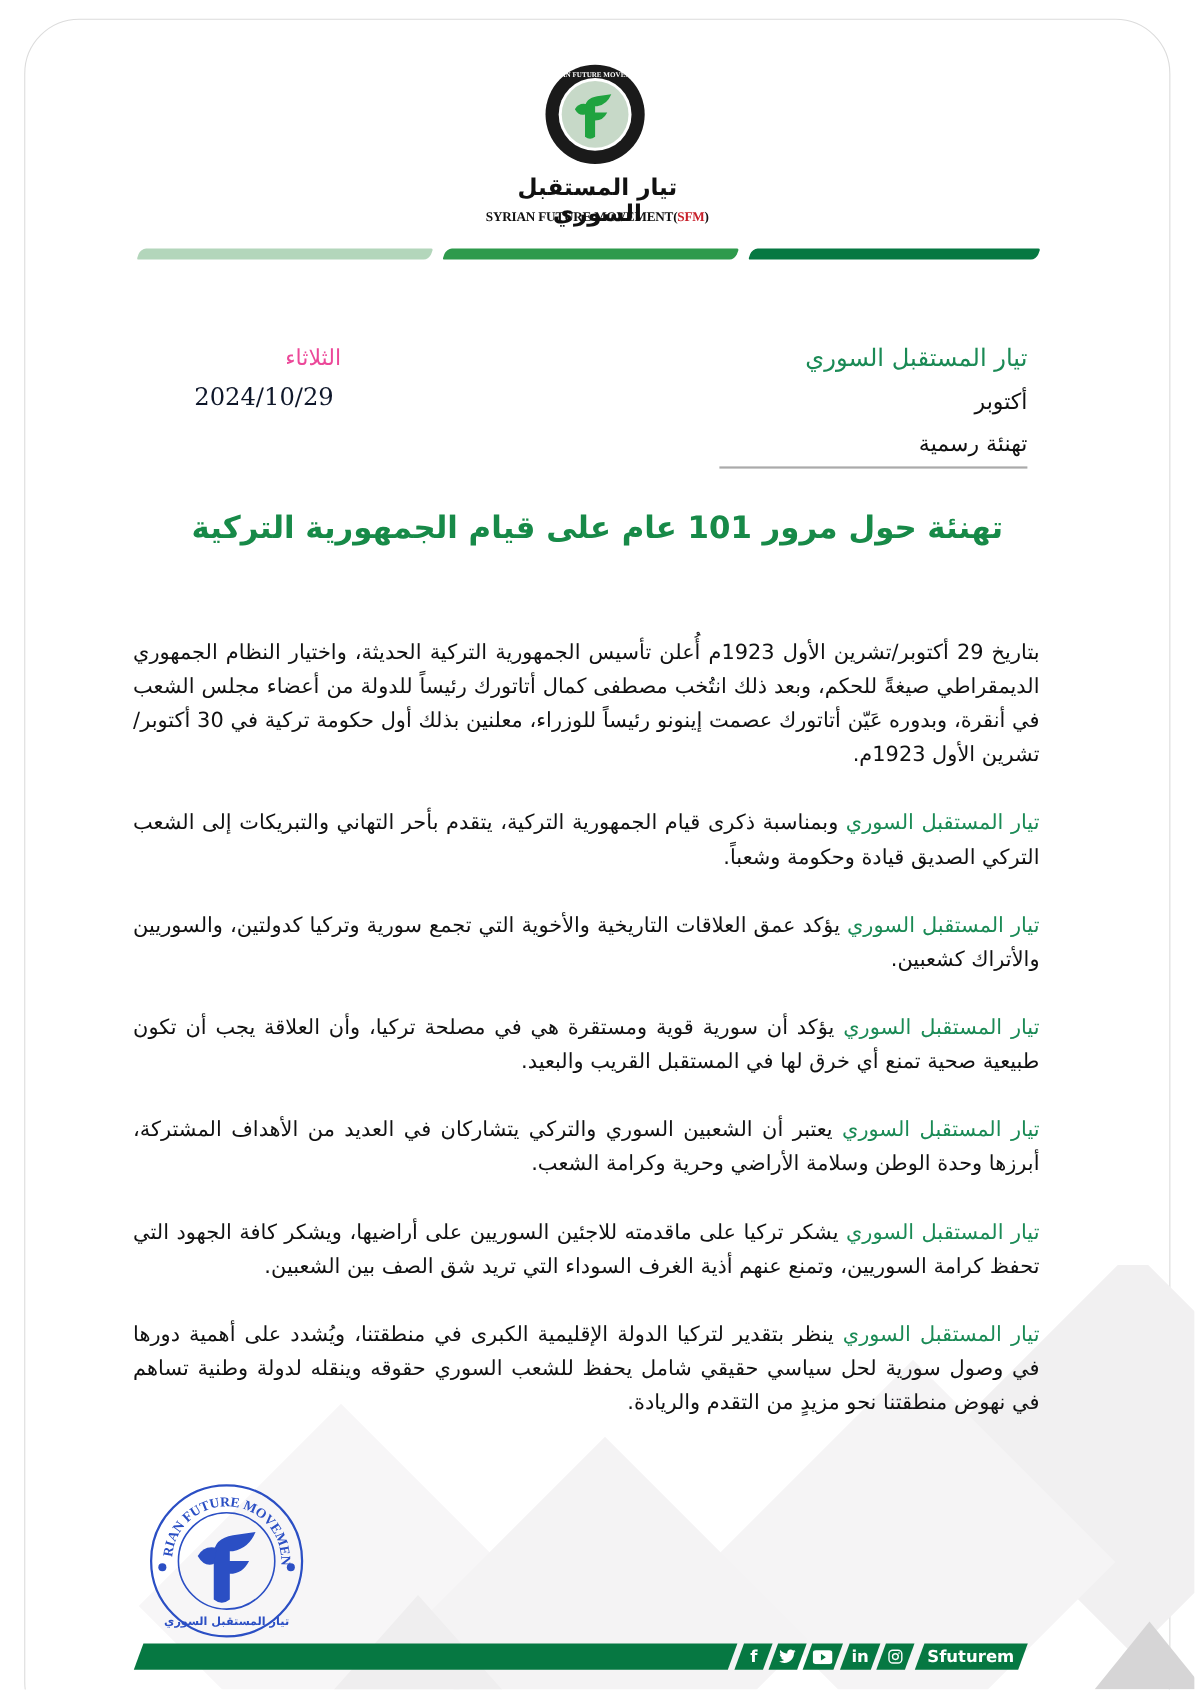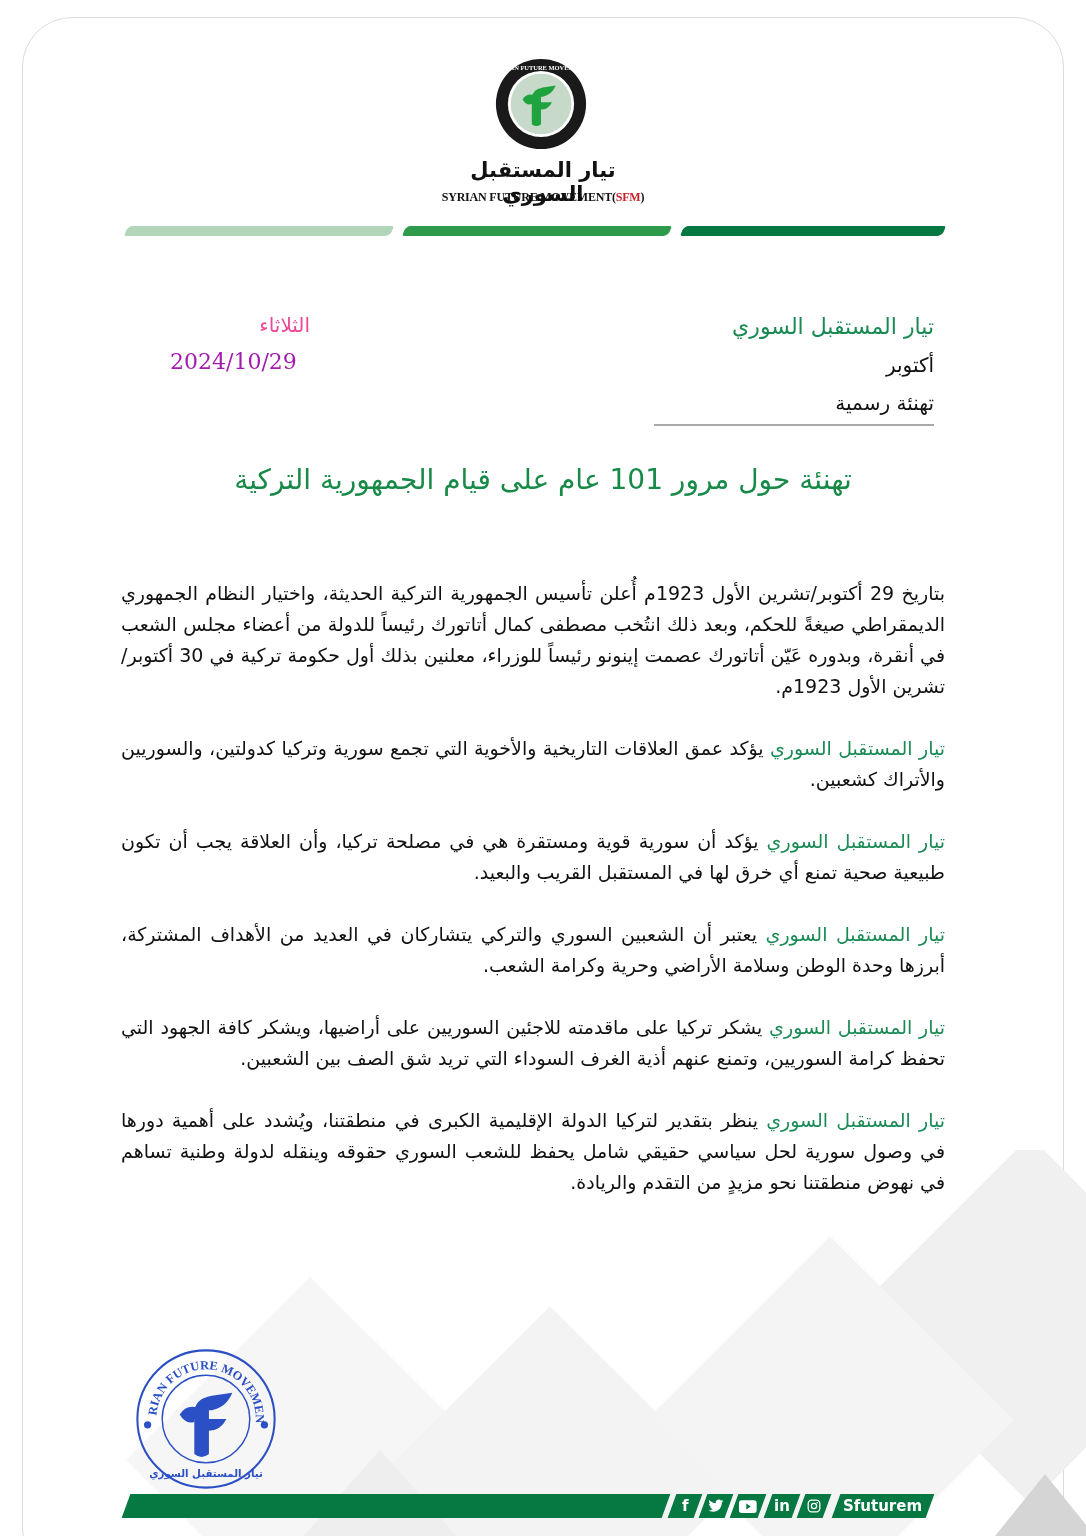--- a/index.html
+++ b/index.html
@@ -41,25 +41,25 @@
     transform:skewX(-20deg);
   }
 
   .org-block { position:absolute; right:152px; top:308px; width:300px; direction:rtl; text-align:right; }
   .org-name { font-size:22px; color:#1a8a55; line-height:38px; letter-spacing:1px; }
   .org-line { font-size:20px; color:#111; line-height:38px; }
   .org-rule { position:absolute; right:152px; top:424px; width:280px; height:2px; background:#aaaaaa; }
 
   .date-block { position:absolute; left:170px; top:308px; width:140px; text-align:right; direction:rtl; }
   .day { font-size:20px; color:#ec4899; line-height:34px; }
-  .date { font-family:"DejaVu Serif", serif; font-size:22px; color:#a21caf; line-height:40px; direction:ltr; text-align:left; }
+  .date { font-family:"DejaVu Serif", serif; font-size:22px; color:#0f172a; line-height:40px; direction:ltr; text-align:center; }
 
   .title {
     position:absolute; left:120px; right:120px; top:463px; text-align:center;
-    font-size:28px; font-weight:normal; color:#178a48; direction:rtl;
+    font-size:28px; font-weight:bold; color:#178a48; direction:rtl;
   }
 
   .body {
     position:absolute; left:121px; width:824px; top:562px;
     direction:rtl; text-align:justify; text-align-last:right;
     font-size:19px; line-height:31px; color:#111;
   }
   .para { margin:16px 0 31px 0; }
   .para .hl { color:#1a8a55; }
 
@@ -120,20 +120,21 @@
 
 <div class="date-block">
   <div class="day">الثلاثاء</div>
   <div class="date">2024/10/29</div>
 </div>
 
 <div class="title">تهنئة حول مرور 101 عام على قيام الجمهورية التركية</div>
 
 <div class="body">
   <p class="para"><span class="hl"></span><span>بتاريخ 29 أكتوبر/تشرين الأول 1923م أُعلن تأسيس الجمهورية التركية الحديثة، واختيار النظام الجمهوري الديمقراطي صيغةً للحكم، وبعد ذلك انتُخب مصطفى كمال أتاتورك رئيساً للدولة من أعضاء مجلس الشعب في أنقرة، وبدوره عَيّن أتاتورك عصمت إينونو رئيساً للوزراء، معلنين بذلك أول حكومة تركية في 30 أكتوبر/تشرين الأول 1923م.</span></p>
+  <p class="para"><span class="hl">تيار المستقبل السوري</span><span> وبمناسبة ذكرى قيام الجمهورية التركية، يتقدم بأحر التهاني والتبريكات إلى الشعب التركي الصديق قيادة وحكومة وشعباً.</span></p>
   <p class="para"><span class="hl">تيار المستقبل السوري</span><span> يؤكد عمق العلاقات التاريخية والأخوية التي تجمع سورية وتركيا كدولتين، والسوريين والأتراك كشعبين.</span></p>
   <p class="para"><span class="hl">تيار المستقبل السوري</span><span> يؤكد أن سورية قوية ومستقرة هي في مصلحة تركيا، وأن العلاقة يجب أن تكون طبيعية صحية تمنع أي خرق لها في المستقبل القريب والبعيد.</span></p>
   <p class="para"><span class="hl">تيار المستقبل السوري</span><span> يعتبر أن الشعبين السوري والتركي يتشاركان في العديد من الأهداف المشتركة، أبرزها وحدة الوطن وسلامة الأراضي وحرية وكرامة الشعب.</span></p>
   <p class="para"><span class="hl">تيار المستقبل السوري</span><span> يشكر تركيا على ماقدمته للاجئين السوريين على أراضيها، ويشكر كافة الجهود التي تحفظ كرامة السوريين، وتمنع عنهم أذية الغرف السوداء التي تريد شق الصف بين الشعبين.</span></p>
   <p class="para"><span class="hl">تيار المستقبل السوري</span><span> ينظر بتقدير لتركيا الدولة الإقليمية الكبرى في منطقتنا، ويُشدد على أهمية دورها في وصول سورية لحل سياسي حقيقي شامل يحفظ للشعب السوري حقوقه وينقله لدولة وطنية تساهم في نهوض منطقتنا نحو مزيدٍ من التقدم والريادة.</span></p>
 </div>
 
 <svg class="stamp" viewBox="0 0 100 100">
   <defs>
     <path id="stampArc" d="M 16 50 A 34 34 0 0 1 84 50"></path>

